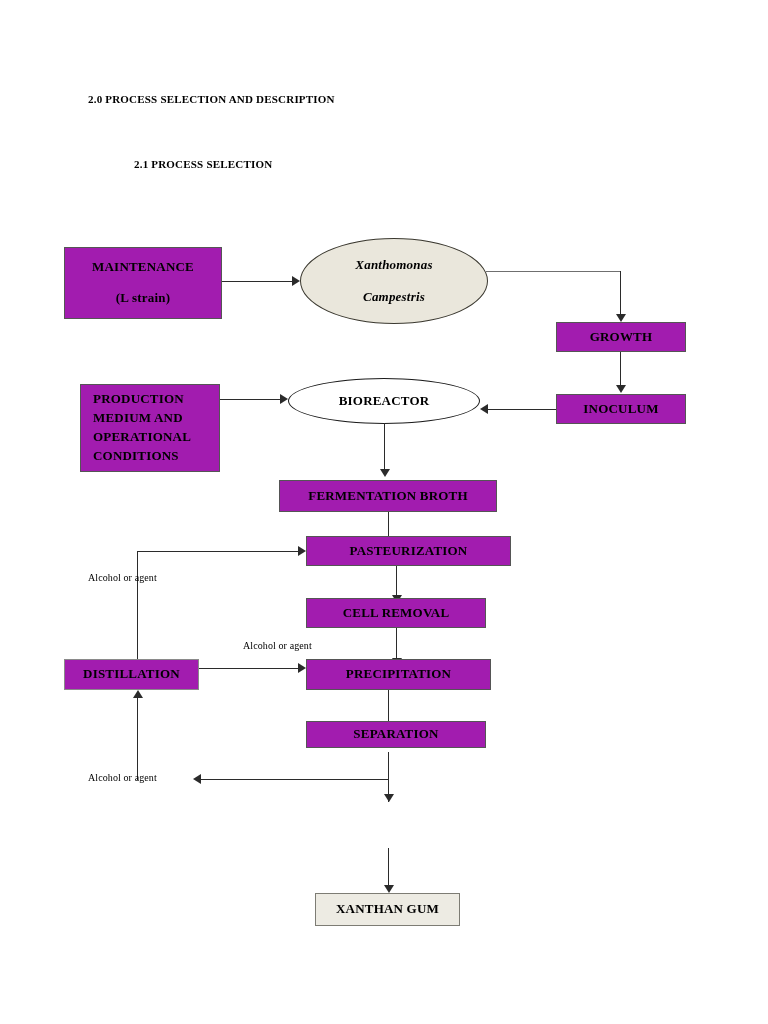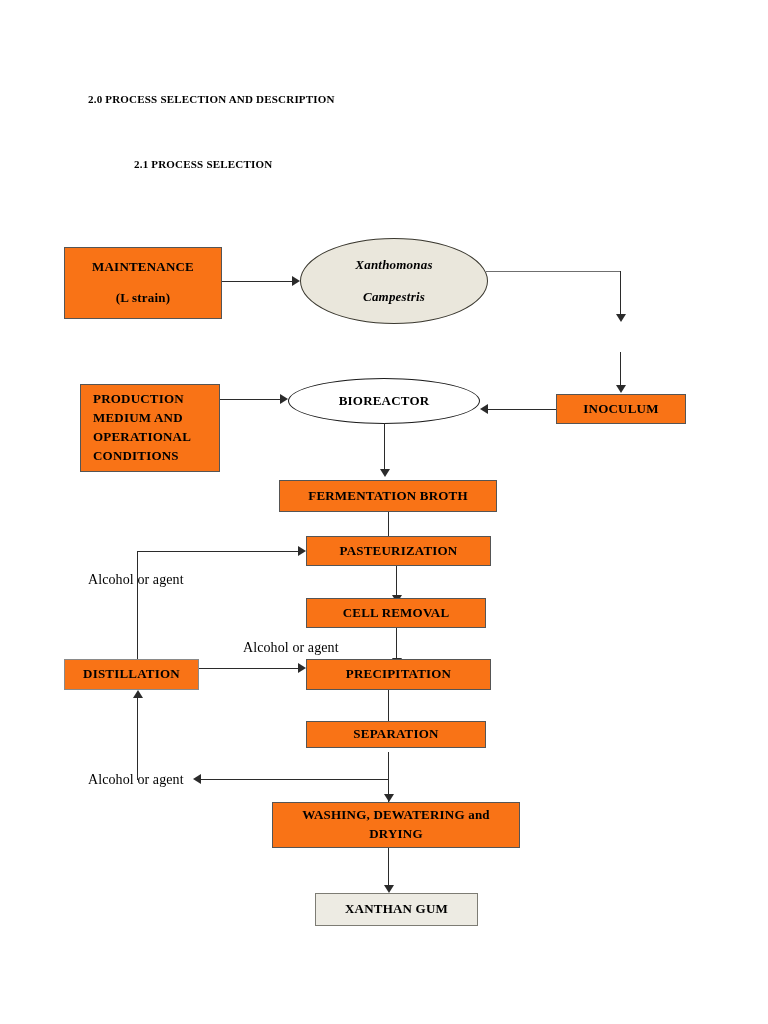--- a/index.html
+++ b/index.html
@@ -32,21 +32,21 @@
   #heading-sub  { left: 134px; top: 158px; }
 
   
   .node {
     position: absolute;
     box-sizing: border-box;
     display: flex;
     align-items: center;
     justify-content: center;
     text-align: center;
-    background: #f97316;
+    background: #a21caf;
     border: 1.4px solid #555555;
     font-weight: bold;
     font-size: 13px;
     line-height: 1.45;
     letter-spacing: 0.2px;
   }
   .node.thin        { border-color: #8a8a8a; border-width: 1px; }
   .node.left-align  { justify-content: flex-start; text-align: left; padding-left: 12px; }
   .node.filled      { background: #edebe3; border-color: #7d7c74; }
 
@@ -90,21 +90,21 @@
     width: 0; height: 0;
   }
   .arrow.down  { border-left: 5px solid transparent; border-right: 5px solid transparent; border-top: 8px solid #2b2b2b; }
   .arrow.right { border-top: 5px solid transparent; border-bottom: 5px solid transparent; border-left: 8px solid #2b2b2b; }
   .arrow.left  { border-top: 5px solid transparent; border-bottom: 5px solid transparent; border-right: 8px solid #2b2b2b; }
   .arrow.up    { border-left: 5px solid transparent; border-right: 5px solid transparent; border-bottom: 8px solid #2b2b2b; }
 
   
   .edge-label {
     position: absolute;
-    font-size: 14px;
+    font-size: 10px;
     font-weight: normal;
     white-space: nowrap;
     background: transparent;
     letter-spacing: 0.1px;
   }
 </style>
 </head>
 <body>
 
 <div id="page">
@@ -122,20 +122,23 @@
 
   <div class="ellipse organism" style="left:300px; top:238px; width:188px; height:86px;">
     <div class="l1">Xanthomonas</div>
     <div class="l2">Campestris</div>
   </div>
 
   <div class="ln-h grey" style="left:486px; top:271px; width:135px;"></div>
   <div class="ln-v" style="left:620px; top:271px; height:46px;"></div>
   <div class="arrow down" style="left:616px; top:314px;"></div>
 
+  <div class="node" style="left:556px; top:322px; width:130px; height:30px;">
+    <span>GROWTH</span>
+  </div>
 
   <div class="ln-v" style="left:620px; top:352px; height:35px;"></div>
   <div class="arrow down" style="left:616px; top:385px;"></div>
 
   <div class="node" style="left:556px; top:394px; width:130px; height:30px;">
     <span>INOCULUM</span>
   </div>
 
   <div class="node left-align" style="left:80px; top:384px; width:140px; height:88px; flex-direction:column; align-items:flex-start; justify-content:center;">
     <div>PRODUCTION</div>
@@ -156,21 +159,21 @@
 
   <div class="ln-v" style="left:384px; top:423px; height:48px;"></div>
   <div class="arrow down" style="left:380px; top:469px;"></div>
 
   <div class="node" style="left:279px; top:480px; width:218px; height:32px;">
     <span>FERMENTATION BROTH</span>
   </div>
 
   <div class="ln-v" style="left:388px; top:512px; height:24px;"></div>
 
-  <div class="node" style="left:306px; top:536px; width:185px; height:30px;">
+  <div class="node" style="left:306px; top:536px; width:205px; height:30px;">
     <span>PASTEURIZATION</span>
   </div>
 
   <div class="ln-v" style="left:396px; top:566px; height:32px;"></div>
   <div class="arrow down" style="left:392px; top:595px;"></div>
 
   <div class="node" style="left:306px; top:598px; width:180px; height:30px;">
     <span>CELL REMOVAL</span>
   </div>
 
@@ -205,25 +208,21 @@
   <div class="ln-v" style="left:388px; top:752px; height:50px;"></div>
   <div class="arrow down" style="left:384px; top:794px;"></div>
 
   <div class="ln-h" style="left:200px; top:779px; width:189px;"></div>
   <div class="arrow left" style="left:193px; top:774px;"></div>
   <div class="ln-v" style="left:137px; top:698px; height:82px;"></div>
   <div class="arrow up" style="left:133px; top:690px;"></div>
 
   <div class="edge-label" style="left:88px; top:772px;">Alcohol or agent</div>
 
-  <div class="node" style="left:272px; top:802px; width:248px; height:46px; flex-direction:column;">
-    <div>WASHING, DEWATERING and</div>
-    <div>DRYING</div>
-  </div>
 
   <div class="ln-v" style="left:388px; top:848px; height:43px;"></div>
   <div class="arrow down" style="left:384px; top:885px;"></div>
 
-  <div class="node filled" style="left:315px; top:893px; width:163px; height:33px;">
+  <div class="node filled" style="left:315px; top:893px; width:145px; height:33px;">
     <span>XANTHAN GUM</span>
   </div>
 
 </div>
 
 </body></html>

